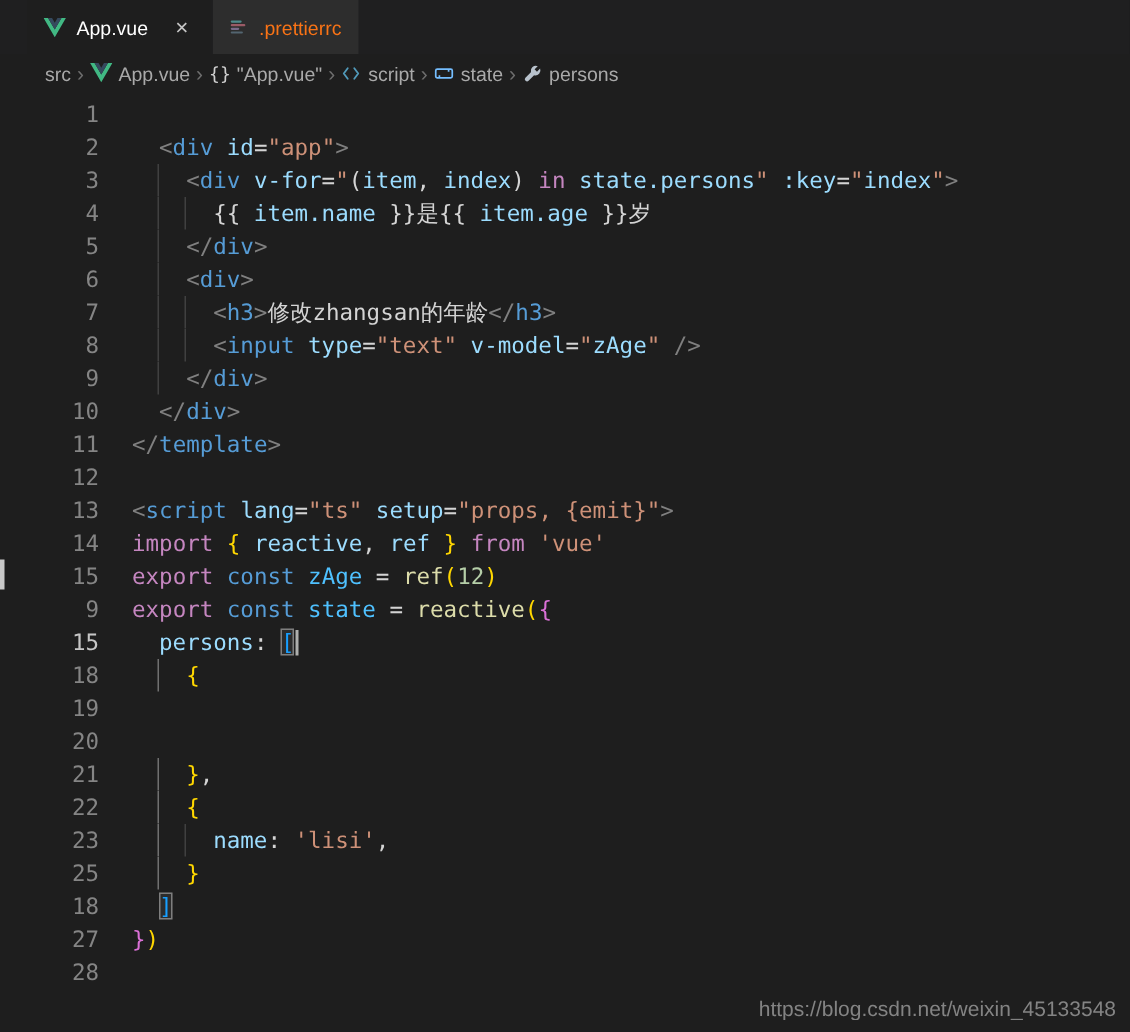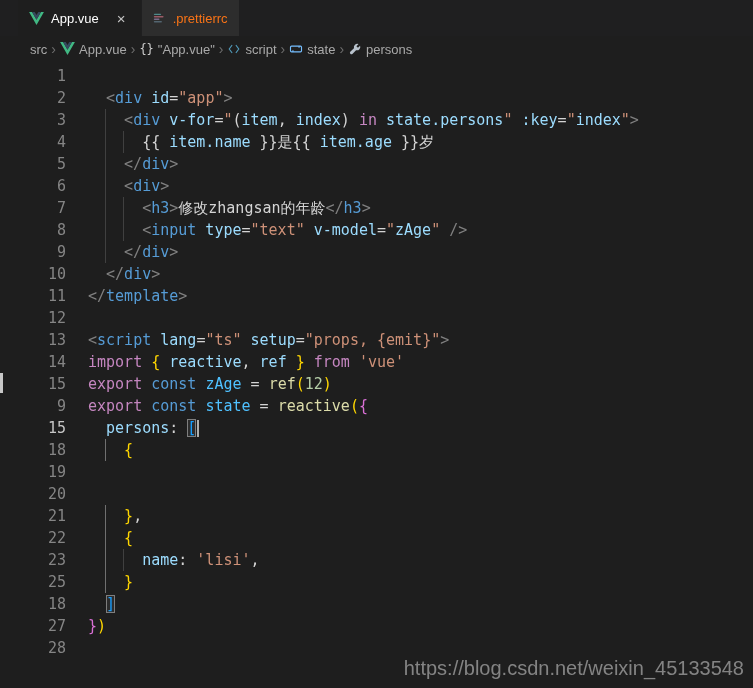--- a/index.html
+++ b/index.html
@@ -33,21 +33,21 @@
   .pad{display:inline-block;height:22px;vertical-align:top}
 
   
   .pt{color:#808080}.tg{color:#569cd6}.at{color:#9cdcfe}.st{color:#ce9178}
   .kw{color:#c586c0}.cs{color:#569cd6}.fn{color:#dcdcaa}.nm{color:#b5cea8}
   .vr{color:#9cdcfe}.cn{color:#4fc1ff}.tx{color:#d4d4d4}
   .b1{color:#ffd700}.b2{color:#da70d6}.b3{color:#179fff}
   .bm{outline:1px solid #7e7e7e;outline-offset:-1px;background:rgba(110,110,110,.18)}
   .cursor{display:inline-block;width:2px;height:17px;background:#aeafad;vertical-align:middle;margin-left:1px}
 
-  .watermark{position:absolute;right:9px;bottom:8px;color:#8f8f8f;font-size:20px;opacity:.9}
+  .watermark{position:absolute;right:9px;bottom:8px;color:#8f8f8f;font-size:14px;opacity:.9}
   .edge-marker{position:absolute;left:0;top:373px;width:3px;height:20px;background:#c8c8c8}
 </style>
 </head>
 <body>
 
 <div class="window">
 
   <div class="tabbar">
     <div class="tab active">
       <span class="ticon">

